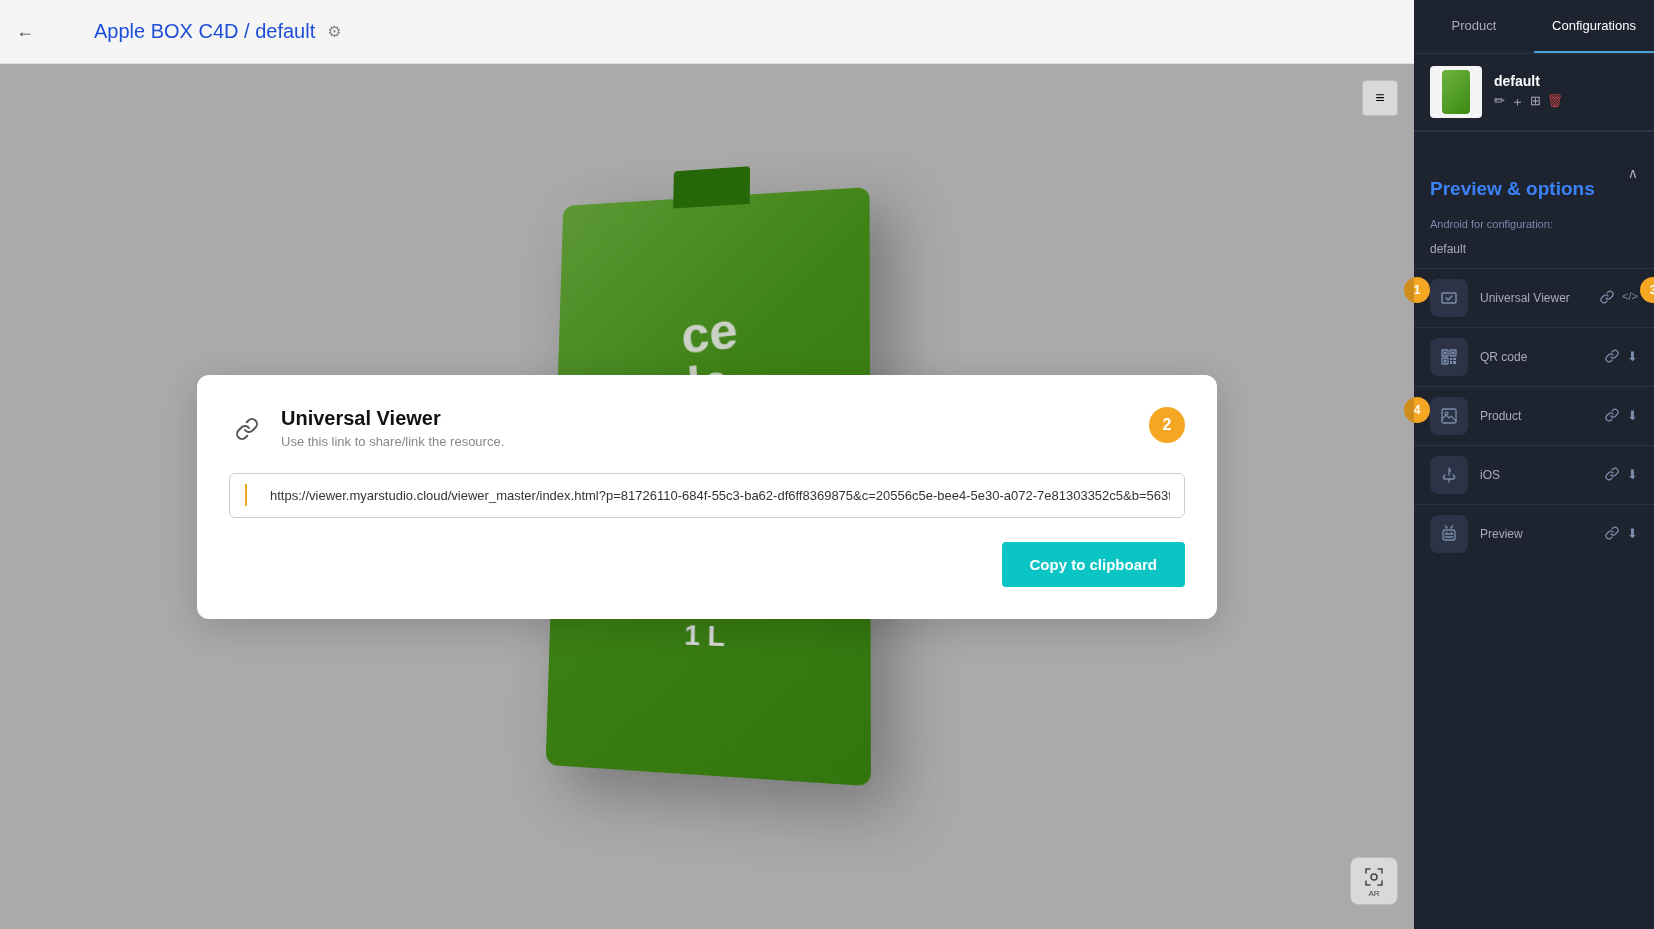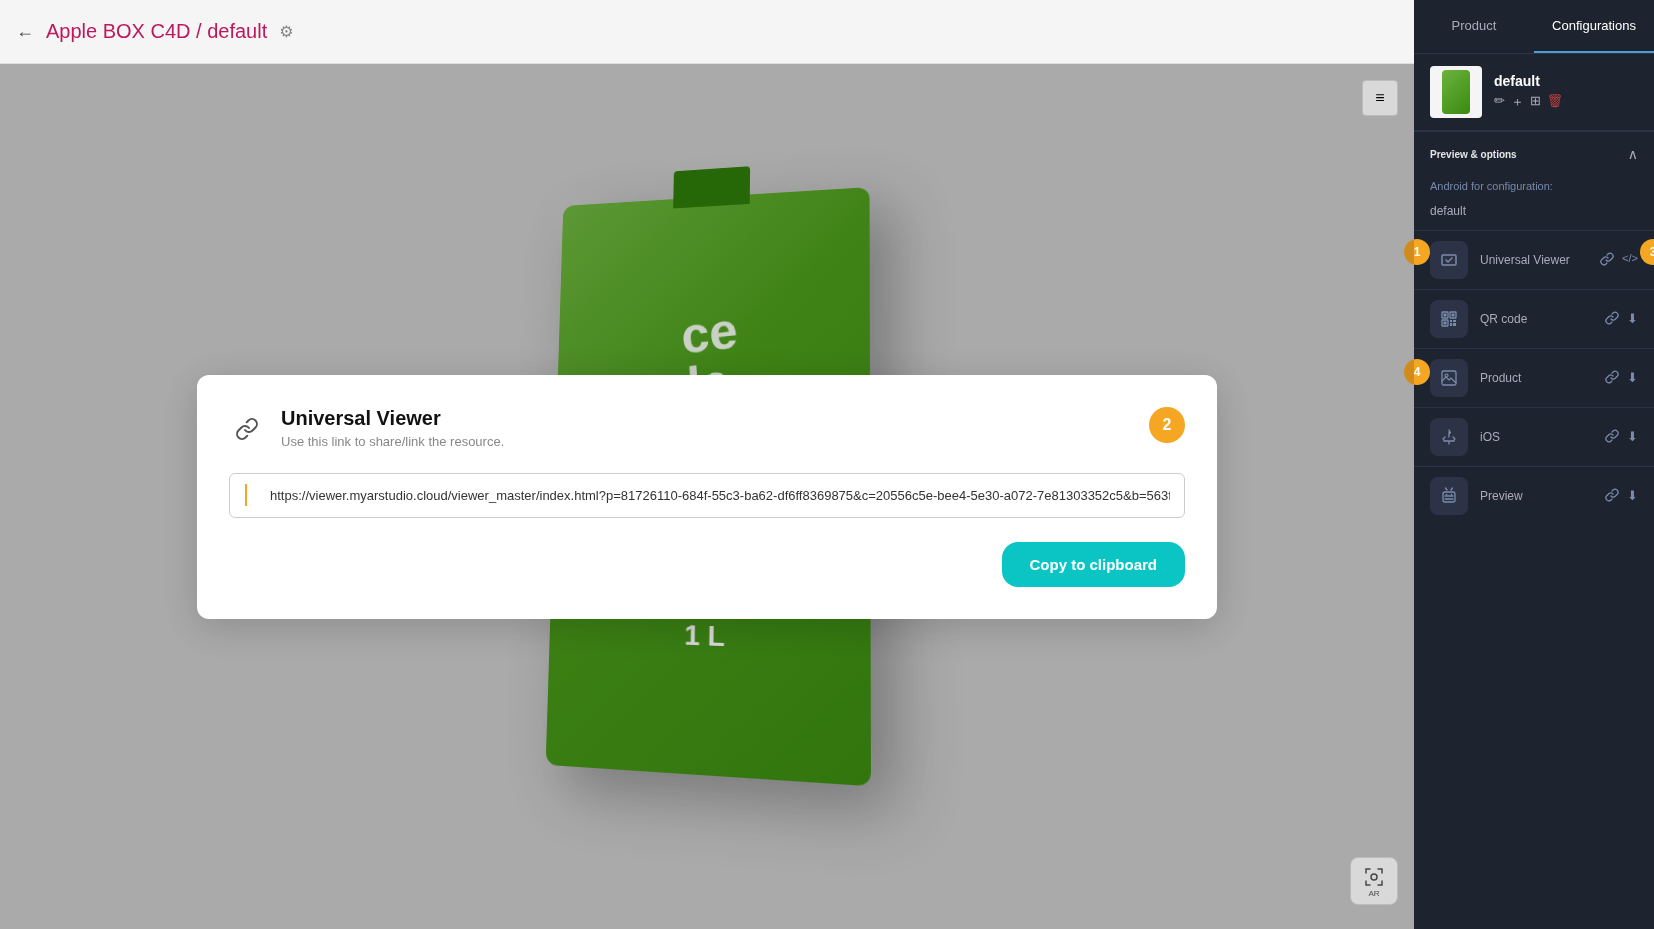--- a/index.html
+++ b/index.html
@@ -30,21 +30,22 @@
       cursor: pointer;
       font-size: 18px;
       color: #444;
       display: flex;
       align-items: center;
     }
 
     .page-title-text {
       font-size: 20px;
       font-weight: 500;
-      color: #be185d;
+      color: #1d4ed8;
+      margin-left: 48px;
     }
 
     .settings-icon-header {
       color: #888;
       font-size: 16px;
       cursor: pointer;
     }
 
     
     .viewer-area {
@@ -287,21 +288,21 @@
 
     .dialog-footer {
       display: flex;
       justify-content: flex-end;
     }
 
     .copy-btn {
       background: #0bc5c5;
       color: white;
       border: none;
-      border-radius: 16px;
+      border-radius: 4px;
       padding: 14px 28px;
       font-size: 15px;
       font-weight: 600;
       cursor: pointer;
     }
 
     
     .right-panel {
       width: 240px;
       background: #1e2330;
@@ -384,23 +385,24 @@
 
     .preview-header {
       display: flex;
       align-items: center;
       justify-content: space-between;
       padding: 14px 16px;
       cursor: pointer;
     }
 
     .preview-title {
-      font-size: 10px;
+      font-size: 19px;
       font-weight: 600;
-      color: #e5e5e5;
+      color: #3b82f6;
+      margin-top: 32px;
     }
 
     .preview-chevron {
       color: #aab;
       font-size: 14px;
     }
 
     .exports-label {
       font-size: 11px;
       color: #7788aa;

